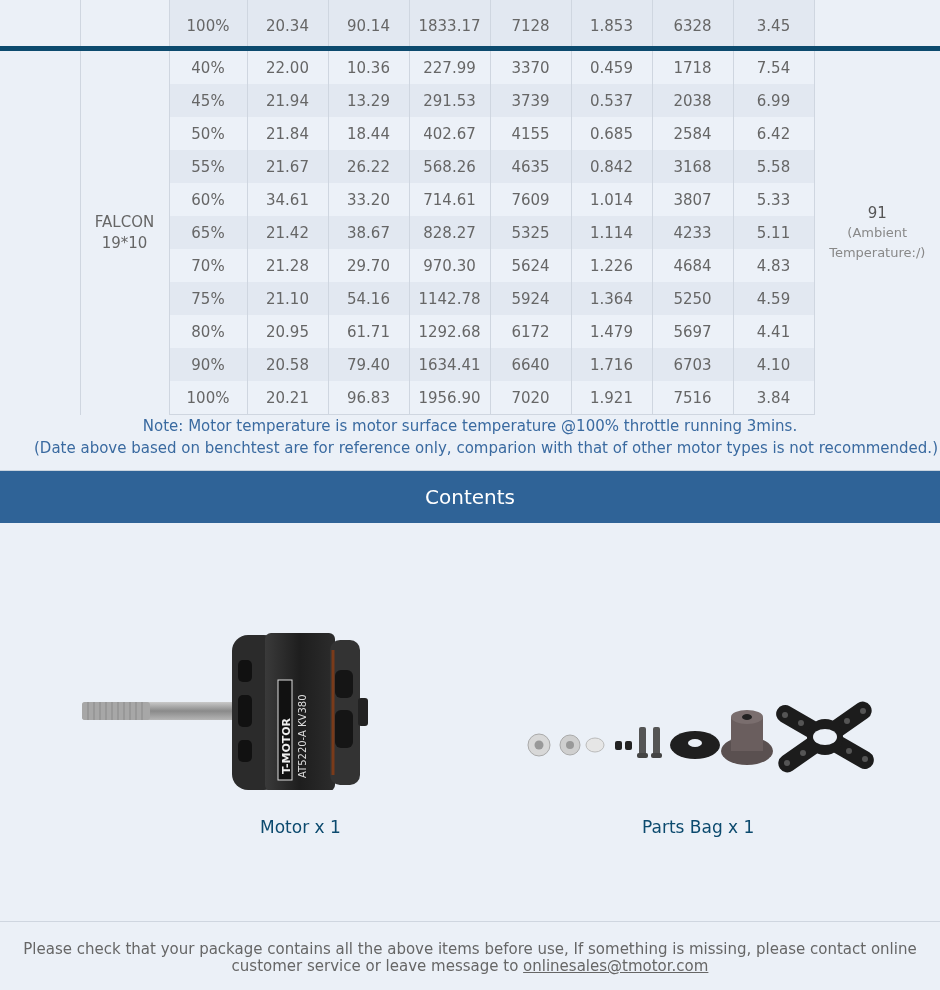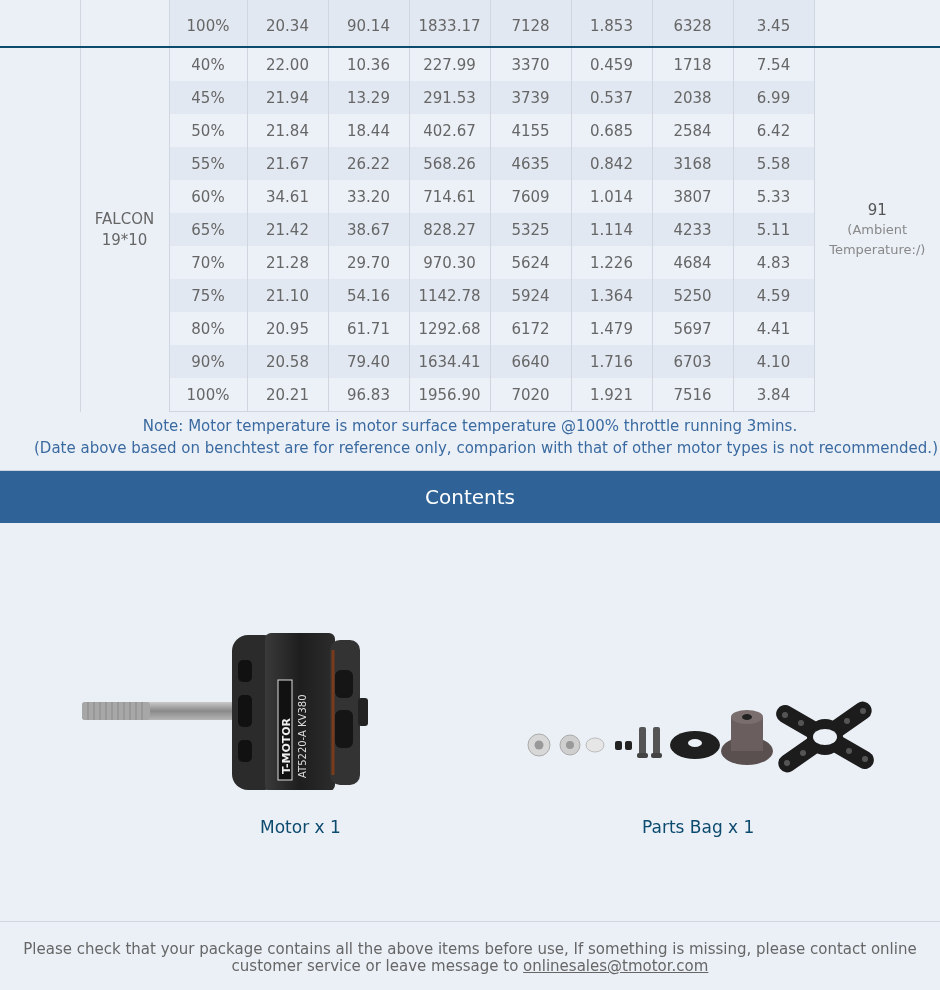--- a/index.html
+++ b/index.html
@@ -24,21 +24,21 @@
     text-align: center;
     vertical-align: middle;
     border-left: 1px solid #cfd6e0;
     border-right: 1px solid #cfd6e0;
     white-space: nowrap;
   }
   table.perf td.c0 { border-left: none; }
   table.perf td.c-last { border-right: none; }
   table.perf tr.shade td.d { background: #e2e8f1; }
   table.perf tr.light td.d { background: #ecf1f8; }
-  table.perf tr.group-start td { border-top: 2px solid #0c4a6e; }
+  table.perf tr.group-start td { border-top: 5px solid #0c4a6e; }
   table.perf tr.bottom td { border-bottom: 1px solid #cfd6e0; }
   .prop-cell { font-size: 15px; line-height: 21px; color: #666; }
   .temp-cell { line-height: 20px; }
   .temp-val { font-size: 15px; color: #555; display:block; }
   .temp-note { font-size: 13px; color: #888; display:block; }
 
   .notes {
     position: absolute; left: 0; top: 404px; width: 940px;
     text-align: center;
     color: #3a6aa0;

